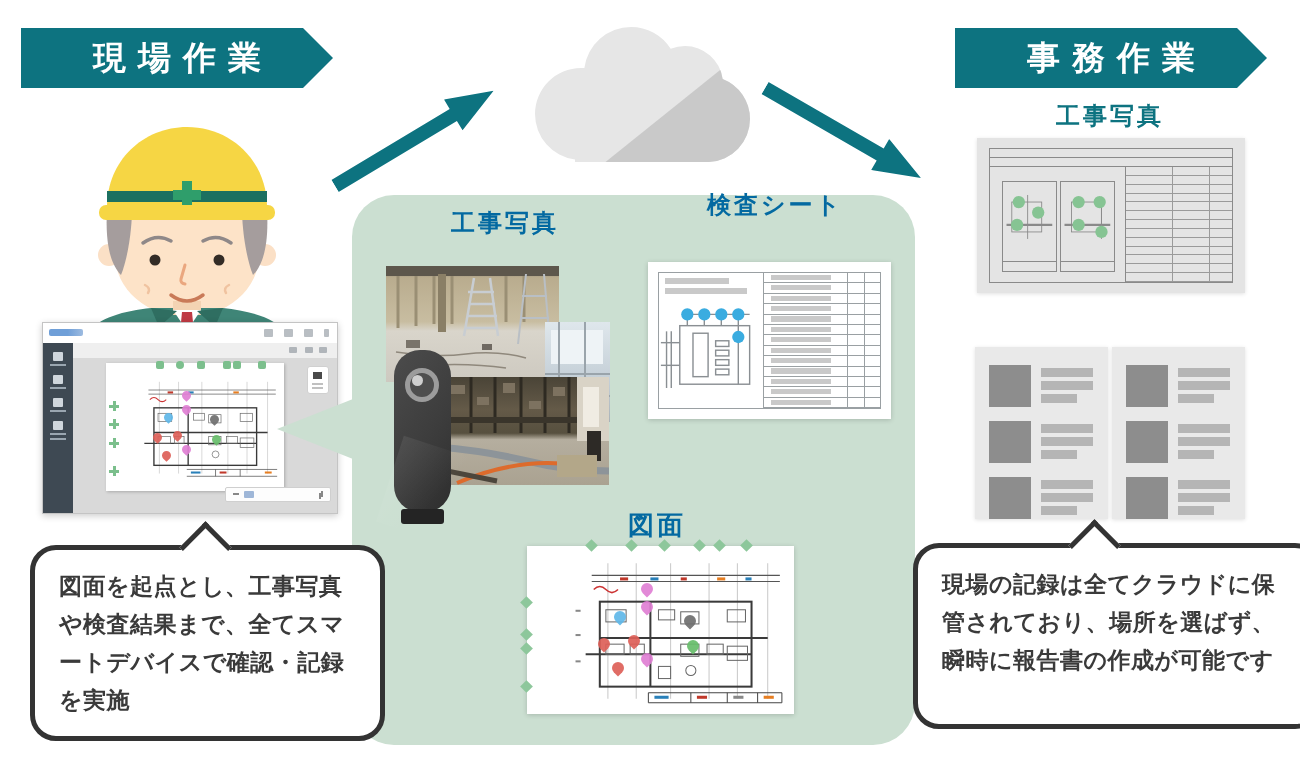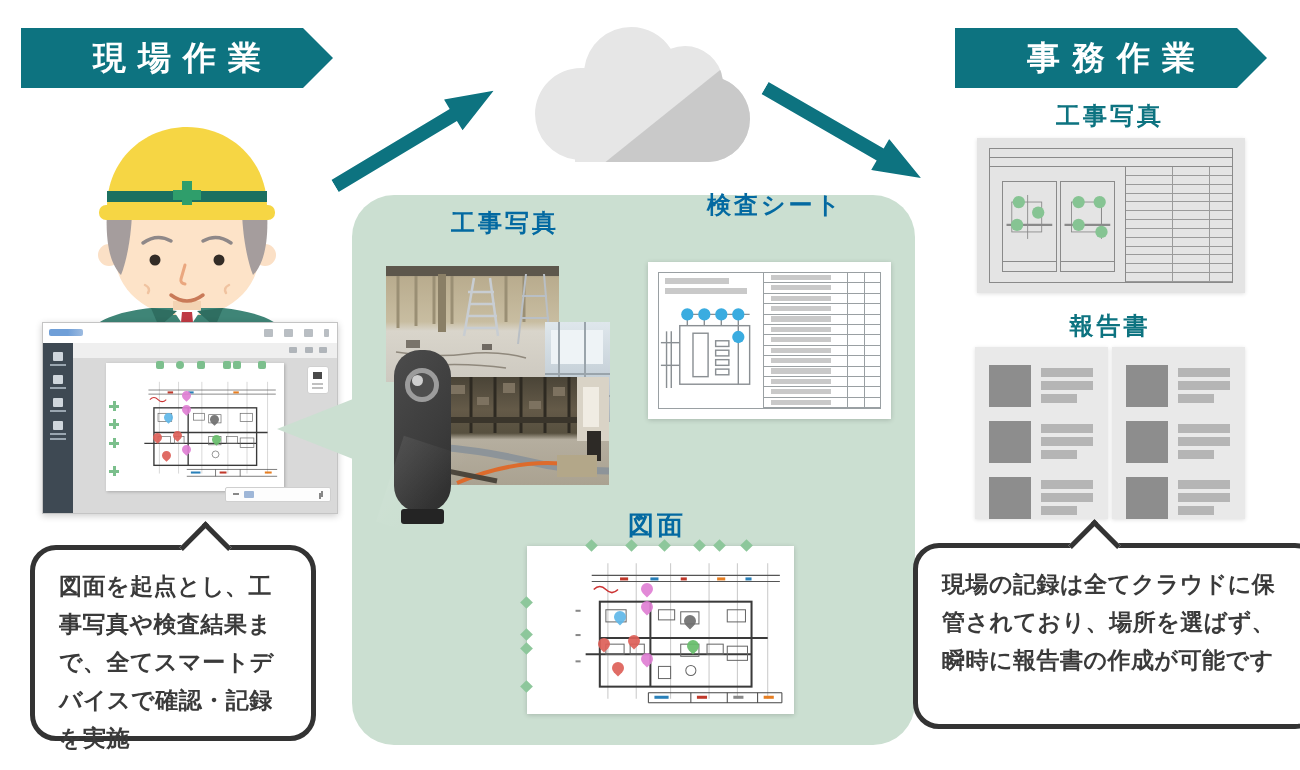--- a/index.html
+++ b/index.html
@@ -124,21 +124,21 @@
   .rep-block{position:absolute;left:14px;width:105px;height:44px;}
   .rep-sq{position:absolute;left:0;top:0;width:42px;height:42px;background:#8d8d8d;}
   .rep-l1,.rep-l2,.rep-l3{position:absolute;left:52px;height:9px;background:#b5b5b5;}
   .rep-l1{top:3px;width:52px;} .rep-l2{top:16px;width:52px;} .rep-l3{top:29px;width:36px;}
 
   
   .bubble{position:absolute;background:#fff;border:5px solid #333;border-radius:26px;z-index:5;box-sizing:border-box;}
   .bubble-text{padding:17px 24px;font-size:23px;font-weight:bold;color:#3a3a3a;line-height:38px;letter-spacing:.5px;}
   .bubble-tail{position:absolute;width:32px;height:32px;background:#fff;
     border-left:5px solid #333;border-top:5px solid #333;transform:rotate(45deg);top:-21px;}
-  .bub-left{left:30px;top:545px;width:286px;height:196px;}
+  .bub-left{left:30px;top:545px;width:355px;height:196px;}
   .bub-left .bubble-tail{left:152px;}
   .bub-right{left:913px;top:543px;width:408px;height:186px;}
   .bub-right .bubble-tail{left:158px;}
 </style>
 </head>
 <body>
 
 <div class="canvas">
 
   <div class="banner left">
@@ -585,21 +585,20 @@
             <div class="corr-row"></div>
             <div class="corr-row"></div>
             <div class="corr-row"></div>
             <div class="corr-row"></div>
           </div>
       </div>
     </div>
   </div>
 
   <div class="teal-label lbl-corr">工事写真</div>
-  <div class="teal-label lbl-rep">報告書</div>
 
   <div class="abs rep-page rep1">
     <div class="rep-block" style="top:18px;">
         <div class="rep-sq"></div>
         <div class="rep-l1"></div>
         <div class="rep-l2"></div>
         <div class="rep-l3"></div>
       </div>
     <div class="rep-block" style="top:74px;">
         <div class="rep-sq"></div>

